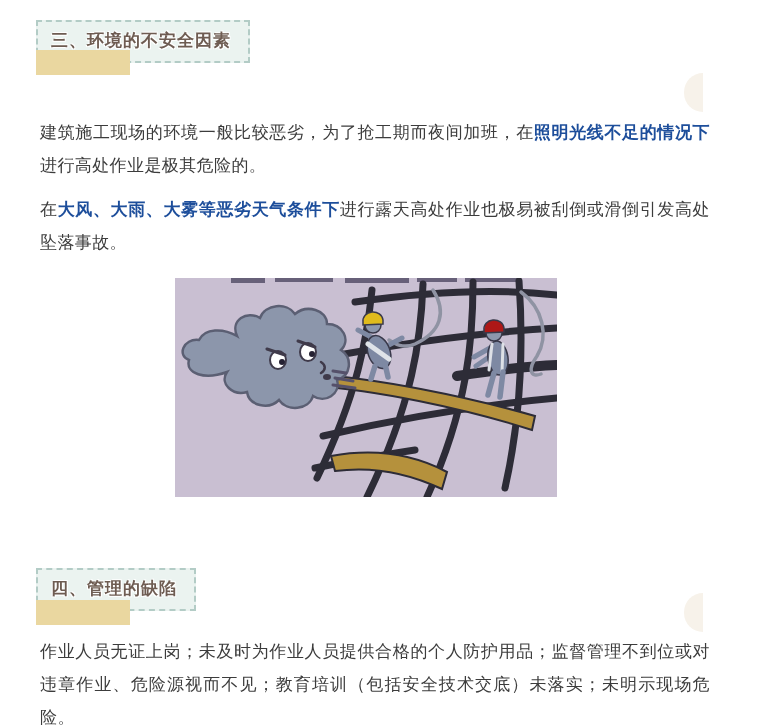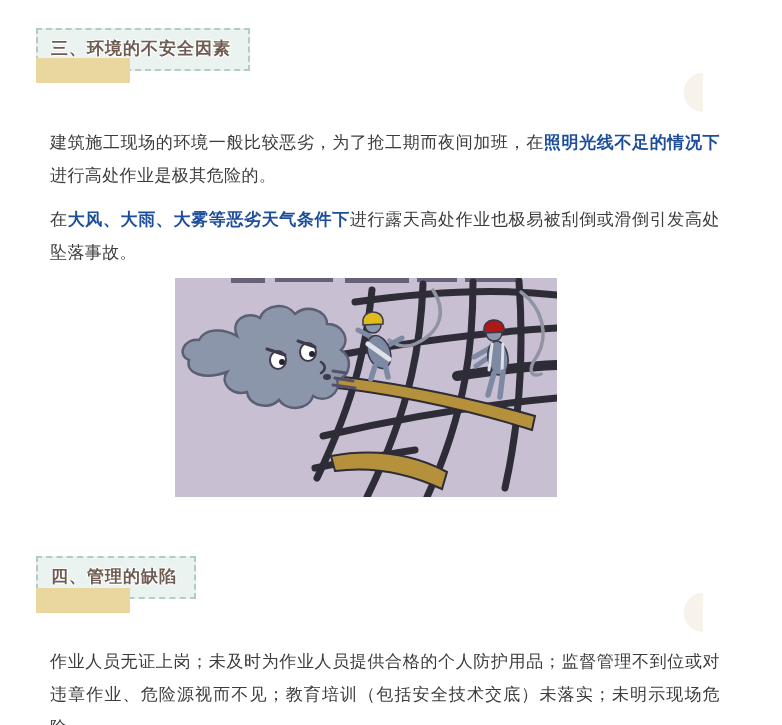--- a/index.html
+++ b/index.html
@@ -30,21 +30,21 @@
     left:0;
     width:94px;height:25px;
     background:#ead7a0;
   }
   .hl-1{top:30px;}
   .hl-2{top:32px;}
 
   
   .para{
     position:absolute;left:36px;width:670px;
-    margin:14px;
+    margin:4px;
     font-size:17px;line-height:33px;
     color:#3c3c3c;letter-spacing:0.4px;
     text-align:justify;
   }
   .em-blue{color:#1d4e9b;font-weight:bold;}
 
   
   .figure{position:absolute;left:175px;top:278px;width:382px;height:219px;margin:0;}
   .figure svg{display:block;}
 
@@ -56,21 +56,21 @@
     border-radius:19px 0 0 19px;
   }
   .deco-1{top:73px;}
   .deco-2{top:593px;}
 </style>
 </head>
 <body>
 
 <div class="page">
 
-  <div class="heading-block" style="top:28px;">
+  <div class="heading-block" style="top:20px;">
     <div class="heading-box">
       <span>三、环境的不安全因素</span>
     </div>
     <div class="heading-highlight hl-1"></div>
   </div>
 
   <p class="para" style="top:112px;"><span>建筑施工现场的环境一般比较恶劣，为了抢工期而夜间加班，在</span><span class="em-blue">照明光线不足的情况下</span><span>进行高处作业是极其危险的。</span></p>
 
   <p class="para" style="top:189px;"><span>在</span><span class="em-blue">大风、大雨、大雾等恶劣天气条件下</span><span>进行露天高处作业也极易被刮倒或滑倒引发高处坠落事故。</span></p>
 
@@ -163,21 +163,21 @@
         <path d="M 317 66 L 314 92" stroke="#dde0e6" stroke-width="3" stroke-linecap="round"></path>
         <path d="M 328 66 L 327 94" stroke="#dde0e6" stroke-width="3" stroke-linecap="round"></path>
         <path d="M 319 95 L 313 117" stroke="#7e89a3" stroke-width="5.5" stroke-linecap="round"></path>
         <path d="M 328 94 L 325 119" stroke="#7e89a3" stroke-width="5.5" stroke-linecap="round"></path>
         <circle cx="319" cy="55" r="8" fill="#8d97ac" stroke="#39394a" stroke-width="1.5"></circle>
         <path d="M 309 52 A 10 9 0 0 1 329 50 L 329 54 L 309 55 Z" fill="#ae1817" stroke="#39394a" stroke-width="1.5"></path>
       </g>
     </svg>
   </figure>
 
-  <div class="heading-block" style="top:556px;">
+  <div class="heading-block" style="top:568px;">
     <div class="heading-box">
       <span>四、管理的缺陷</span>
     </div>
     <div class="heading-highlight hl-2"></div>
   </div>
 
   <p class="para" style="top:631px;"><span>作业人员无证上岗；未及时为作业人员提供合格的个人防护用品；监督管理不到位或对违章作业、危险源视而不见；教育培训（包括安全技术交底）未落实；未明示现场危险。</span></p>
 
   <div class="deco-half-circle deco-1"></div>
   <div class="deco-half-circle deco-2"></div>

